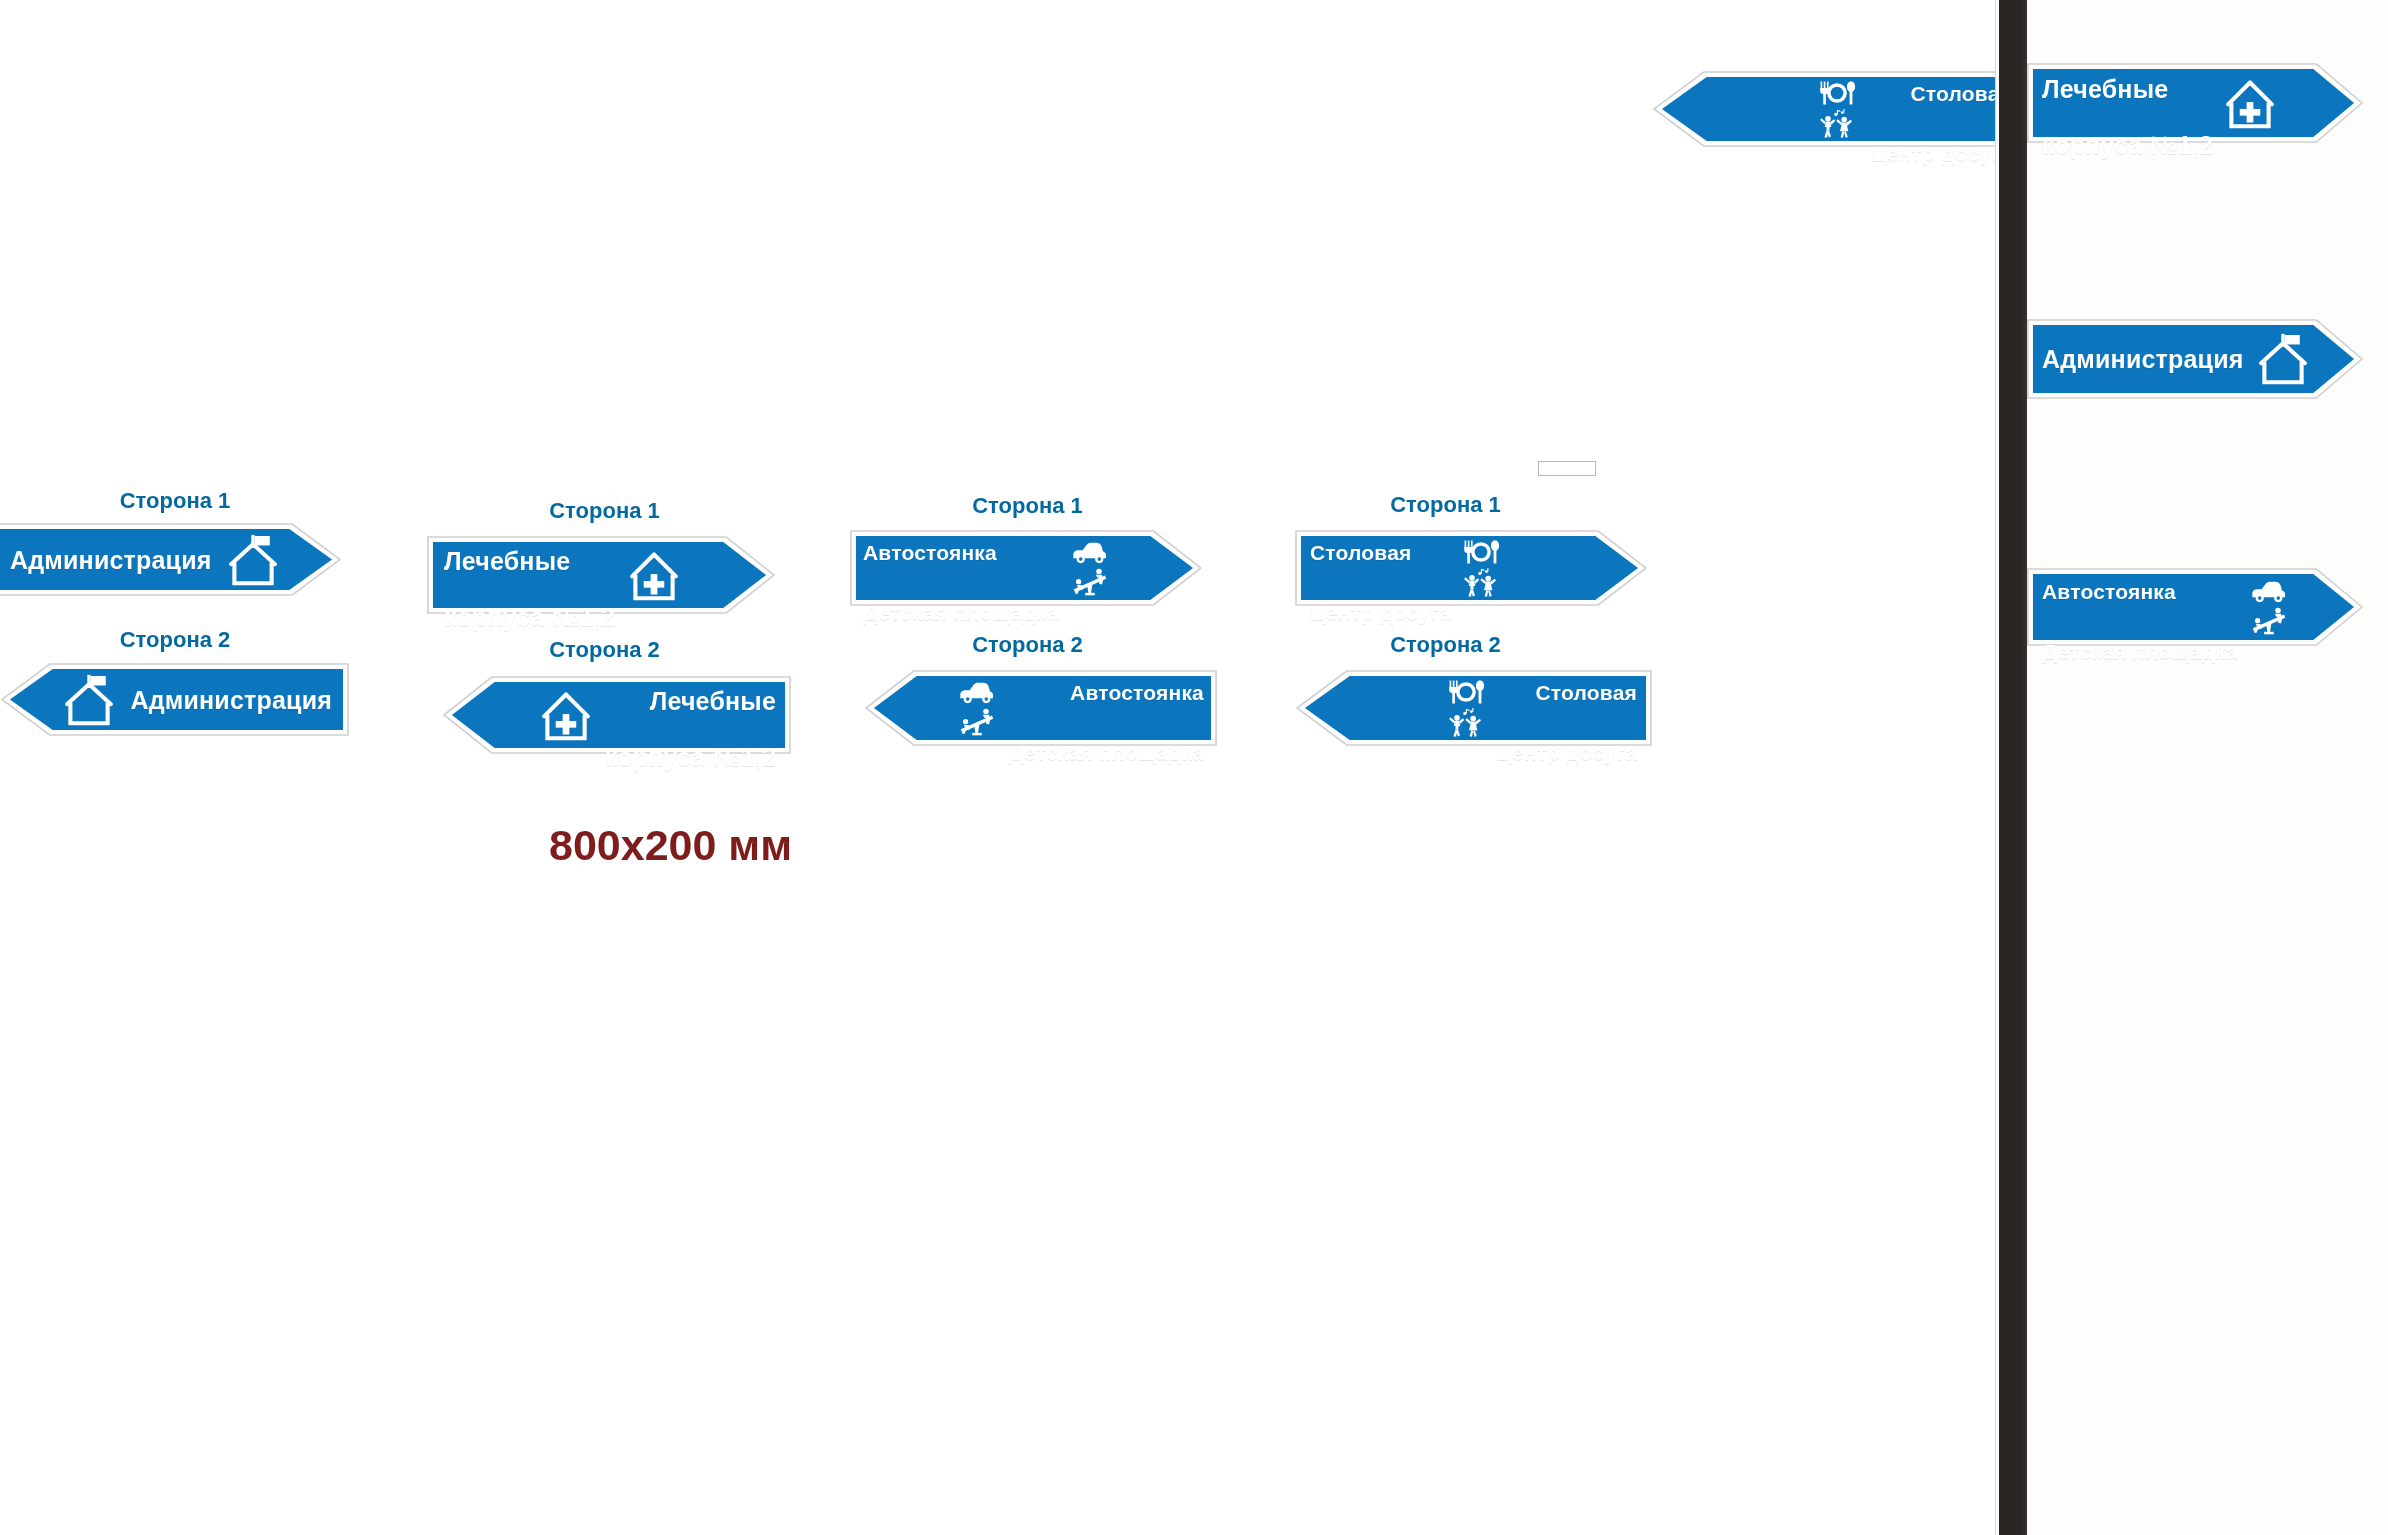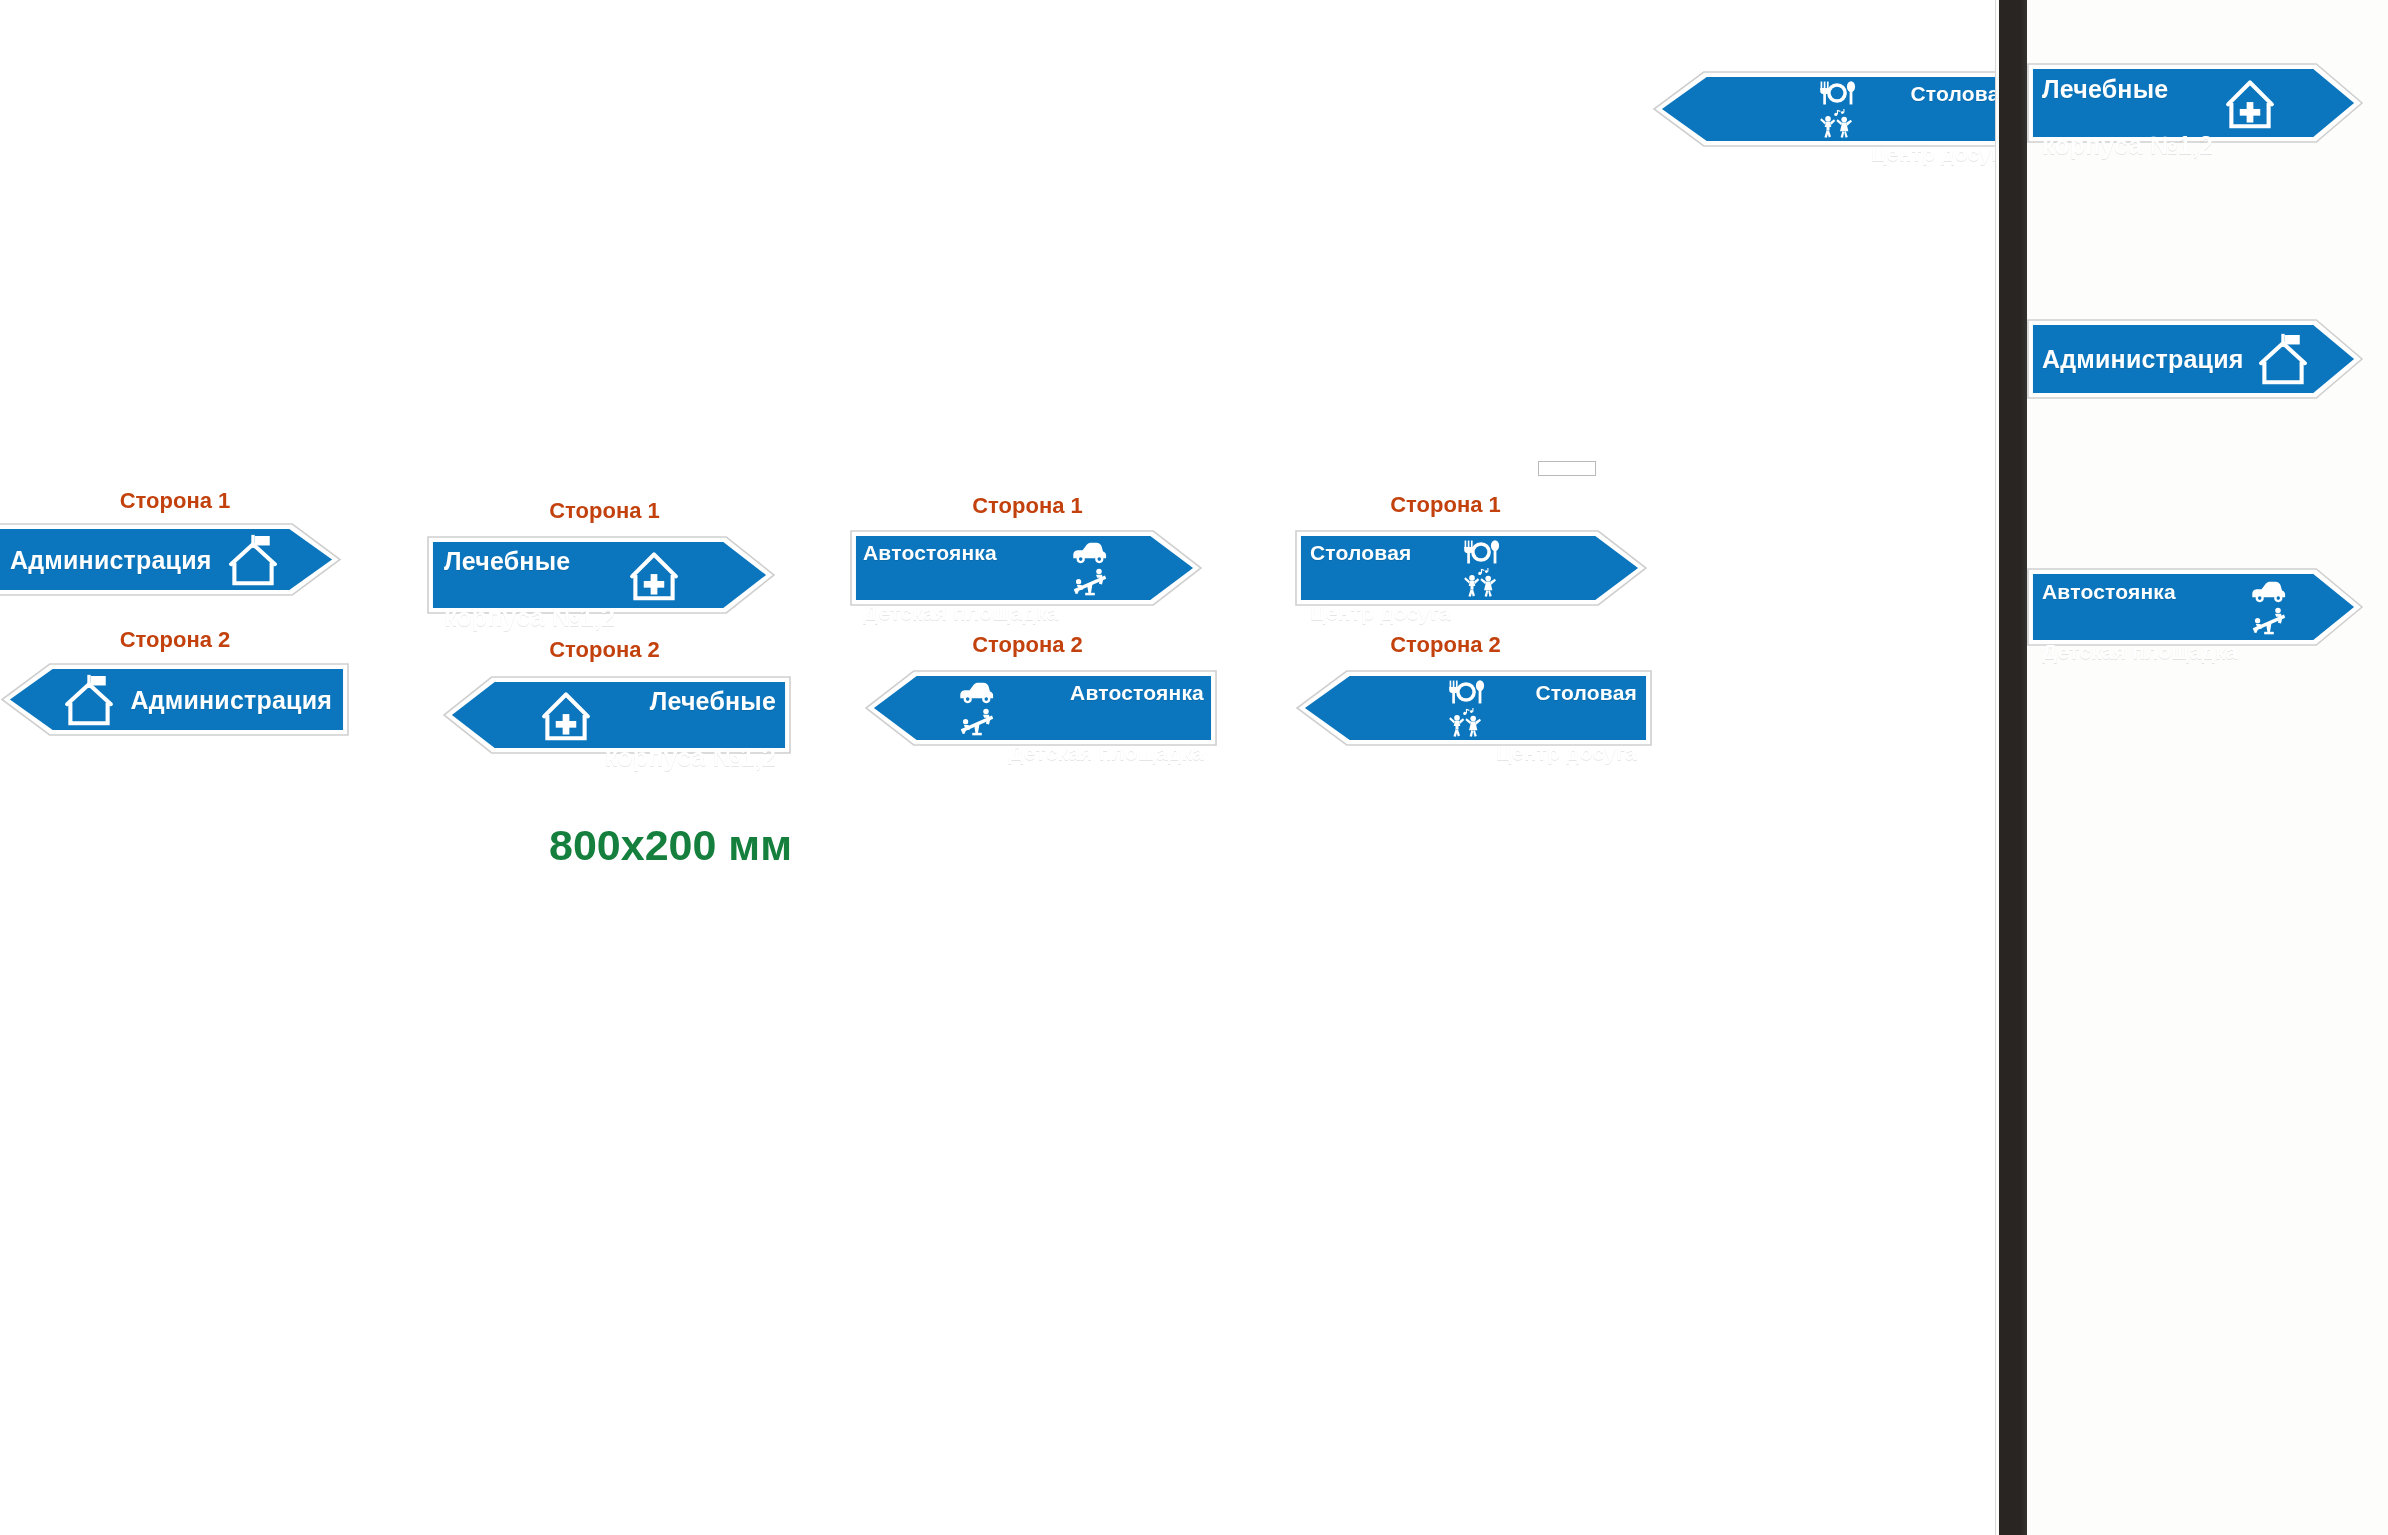--- a/index.html
+++ b/index.html
@@ -33,28 +33,28 @@
   }
   .icons{
     display:flex;
     flex-direction:column;
     align-items:center;
     justify-content:center;
   }
   .icons.two{gap:2px;}
   .side-label{
     position:absolute;
-    color:#c2410c;
+    color:#0369a1;
     font-weight:bold;
     text-align:center;
     white-space:nowrap;
   }
   .dim-label{
     position:absolute;
-    color:#15803d;
+    color:#7f1d1d;
     font-weight:bold;
     white-space:nowrap;
   }
   
   #photo-panel{
     position:absolute;
     top:0;left:1995px;
     width:393px;height:1535px;
     background:#fdfdfc;
     border-left:1px solid #d8d8d8;

